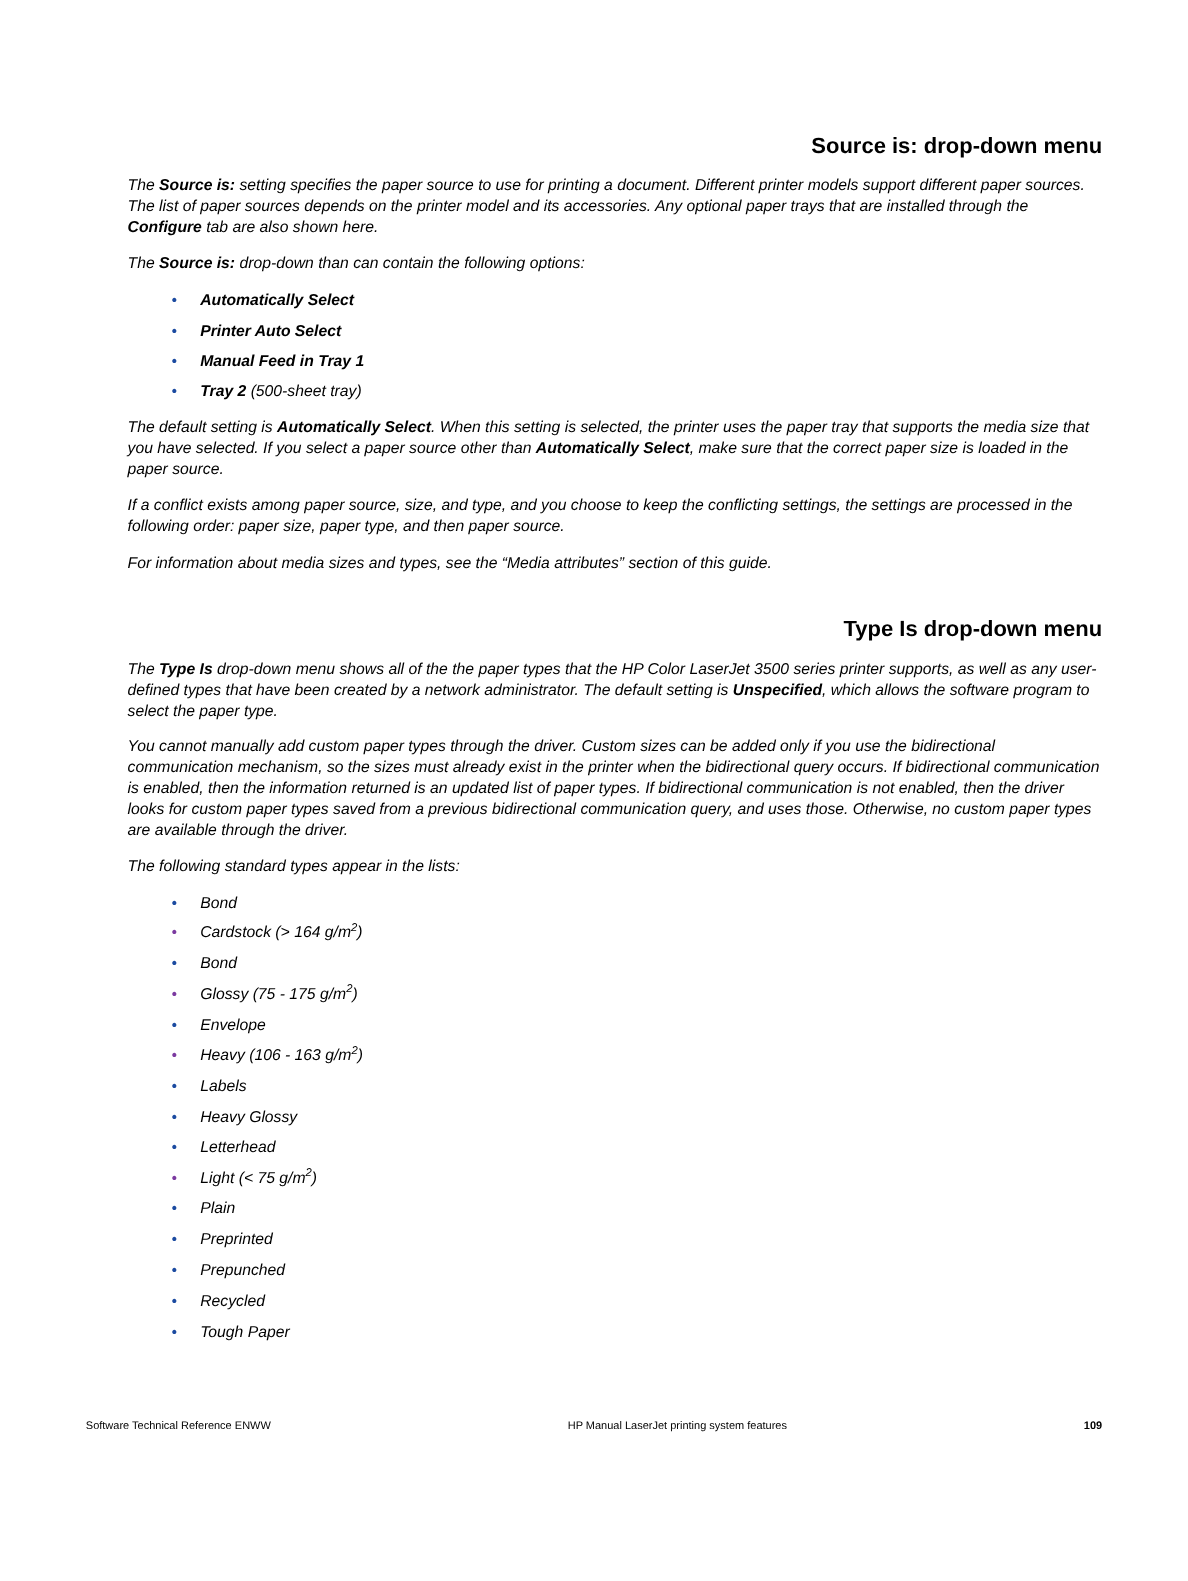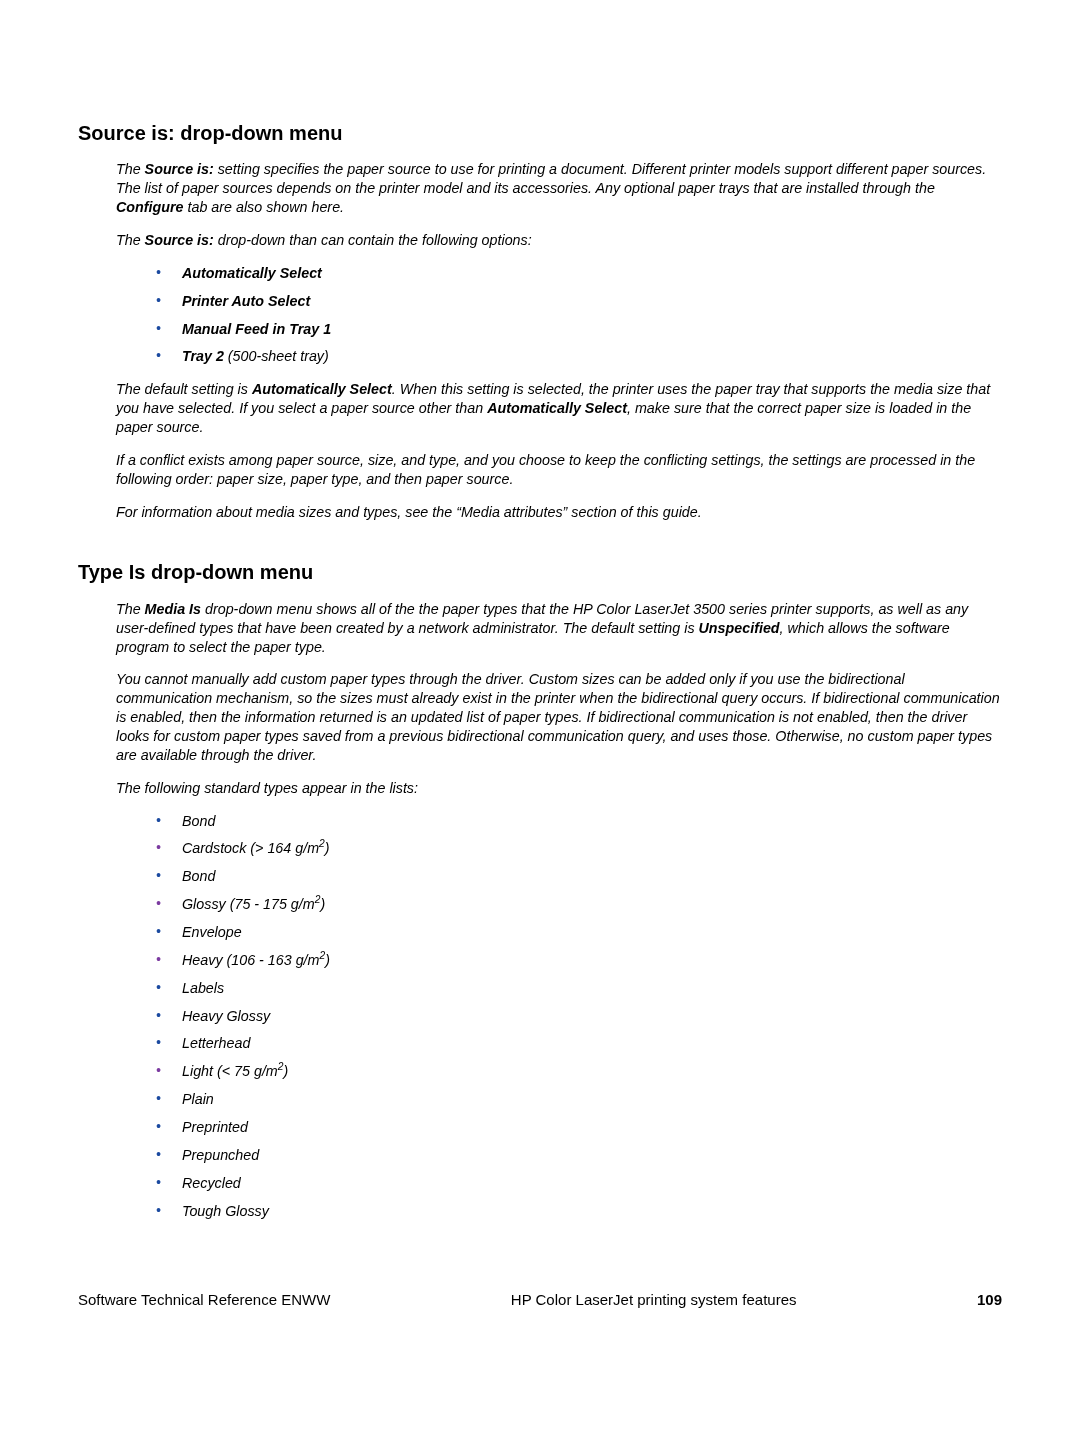--- a/index.html
+++ b/index.html
@@ -9,20 +9,21 @@
     color: #000;
     padding: 120px 78px 60px 78px;
     font-size: 14.3px;
     line-height: 1.32;
   }
   h2.section {
     font-size: 20px;
     font-weight: bold;
     margin-bottom: 14px;
     margin-left: 0;
+    text-align: right;
   }
   .indent {
     margin-left: 38px;
     font-style: italic;
   }
   p { margin-bottom: 14px; }
   ul.bullets {
     list-style: none;
     margin-left: 38px;
     margin-bottom: 14px;
@@ -41,21 +42,21 @@
     line-height: 1.2;
   }
   ul.bullets li.blue::before { color: #1b4aa0; }
   ul.bullets li.purple::before { color: #7b3aa0; }
   .b { font-weight: bold; }
   sup { font-size: 0.72em; vertical-align: super; line-height: 0; }
   .footer {
     display: flex;
     justify-content: space-between;
     align-items: baseline;
-    font-size: 15px;
+    font-size: 10px;
     margin-top: 70px;
   }
   .footer .center { flex: 1; text-align: center; }
   .footer .right { font-weight: bold; }
   .section-gap { margin-top: 38px; }
 </style>
 </head>
 <body>
 
 <h2 class="section">Source is: drop-down menu</h2>
@@ -82,21 +83,21 @@
 
   <p>If a conflict exists among paper source, size, and type, and you choose to keep the conflicting settings, the settings are processed in the following order: paper size, paper type, and then paper source.</p>
 
   <p>For information about media sizes and types, see the “Media attributes” section of this guide.</p>
 </div>
 
 <h2 class="section section-gap">Type Is drop-down menu</h2>
 
 <div class="indent">
   <p>
-    <span>The </span><span class="b">Media Is</span><span> drop-down menu shows all of the the paper types that the HP Color LaserJet 3500 series printer supports, as well as any user-defined types that have been created by a network administrator. The default setting is </span><span class="b">Unspecified</span><span>, which allows the software program to select the paper type.</span>
+    <span>The </span><span class="b">Type Is</span><span> drop-down menu shows all of the the paper types that the HP Color LaserJet 3500 series printer supports, as well as any user-defined types that have been created by a network administrator. The default setting is </span><span class="b">Unspecified</span><span>, which allows the software program to select the paper type.</span>
   </p>
 
   <p>You cannot manually add custom paper types through the driver. Custom sizes can be added only if you use the bidirectional communication mechanism, so the sizes must already exist in the printer when the bidirectional query occurs. If bidirectional communication is enabled, then the information returned is an updated list of paper types. If bidirectional communication is not enabled, then the driver looks for custom paper types saved from a previous bidirectional communication query, and uses those. Otherwise, no custom paper types are available through the driver.</p>
 
   <p>The following standard types appear in the lists:</p>
 
   <ul class="bullets" id="type-list">
       <li class="blue"><span>Bond</span></li>
       <li class="purple"><span>Cardstock (&gt; 164 g/m</span><sup>2</sup><span>)</span></li>
       <li class="blue"><span>Bond</span></li>
@@ -104,21 +105,21 @@
       <li class="blue"><span>Envelope</span></li>
       <li class="purple"><span>Heavy (106 - 163 g/m</span><sup>2</sup><span>)</span></li>
       <li class="blue"><span>Labels</span></li>
       <li class="blue"><span>Heavy Glossy</span></li>
       <li class="blue"><span>Letterhead</span></li>
       <li class="purple"><span>Light (&lt; 75 g/m</span><sup>2</sup><span>)</span></li>
       <li class="blue"><span>Plain</span></li>
       <li class="blue"><span>Preprinted</span></li>
       <li class="blue"><span>Prepunched</span></li>
       <li class="blue"><span>Recycled</span></li>
-      <li class="blue"><span>Tough Glossy</span></li>
+      <li class="blue"><span>Tough Paper</span></li>
     </ul>
 </div>
 
 <div class="footer">
   <span>Software Technical Reference ENWW</span>
-  <span class="center">HP Color LaserJet printing system features</span>
+  <span class="center">HP Manual LaserJet printing system features</span>
   <span class="right">109</span>
 </div>
 
 </body></html>

